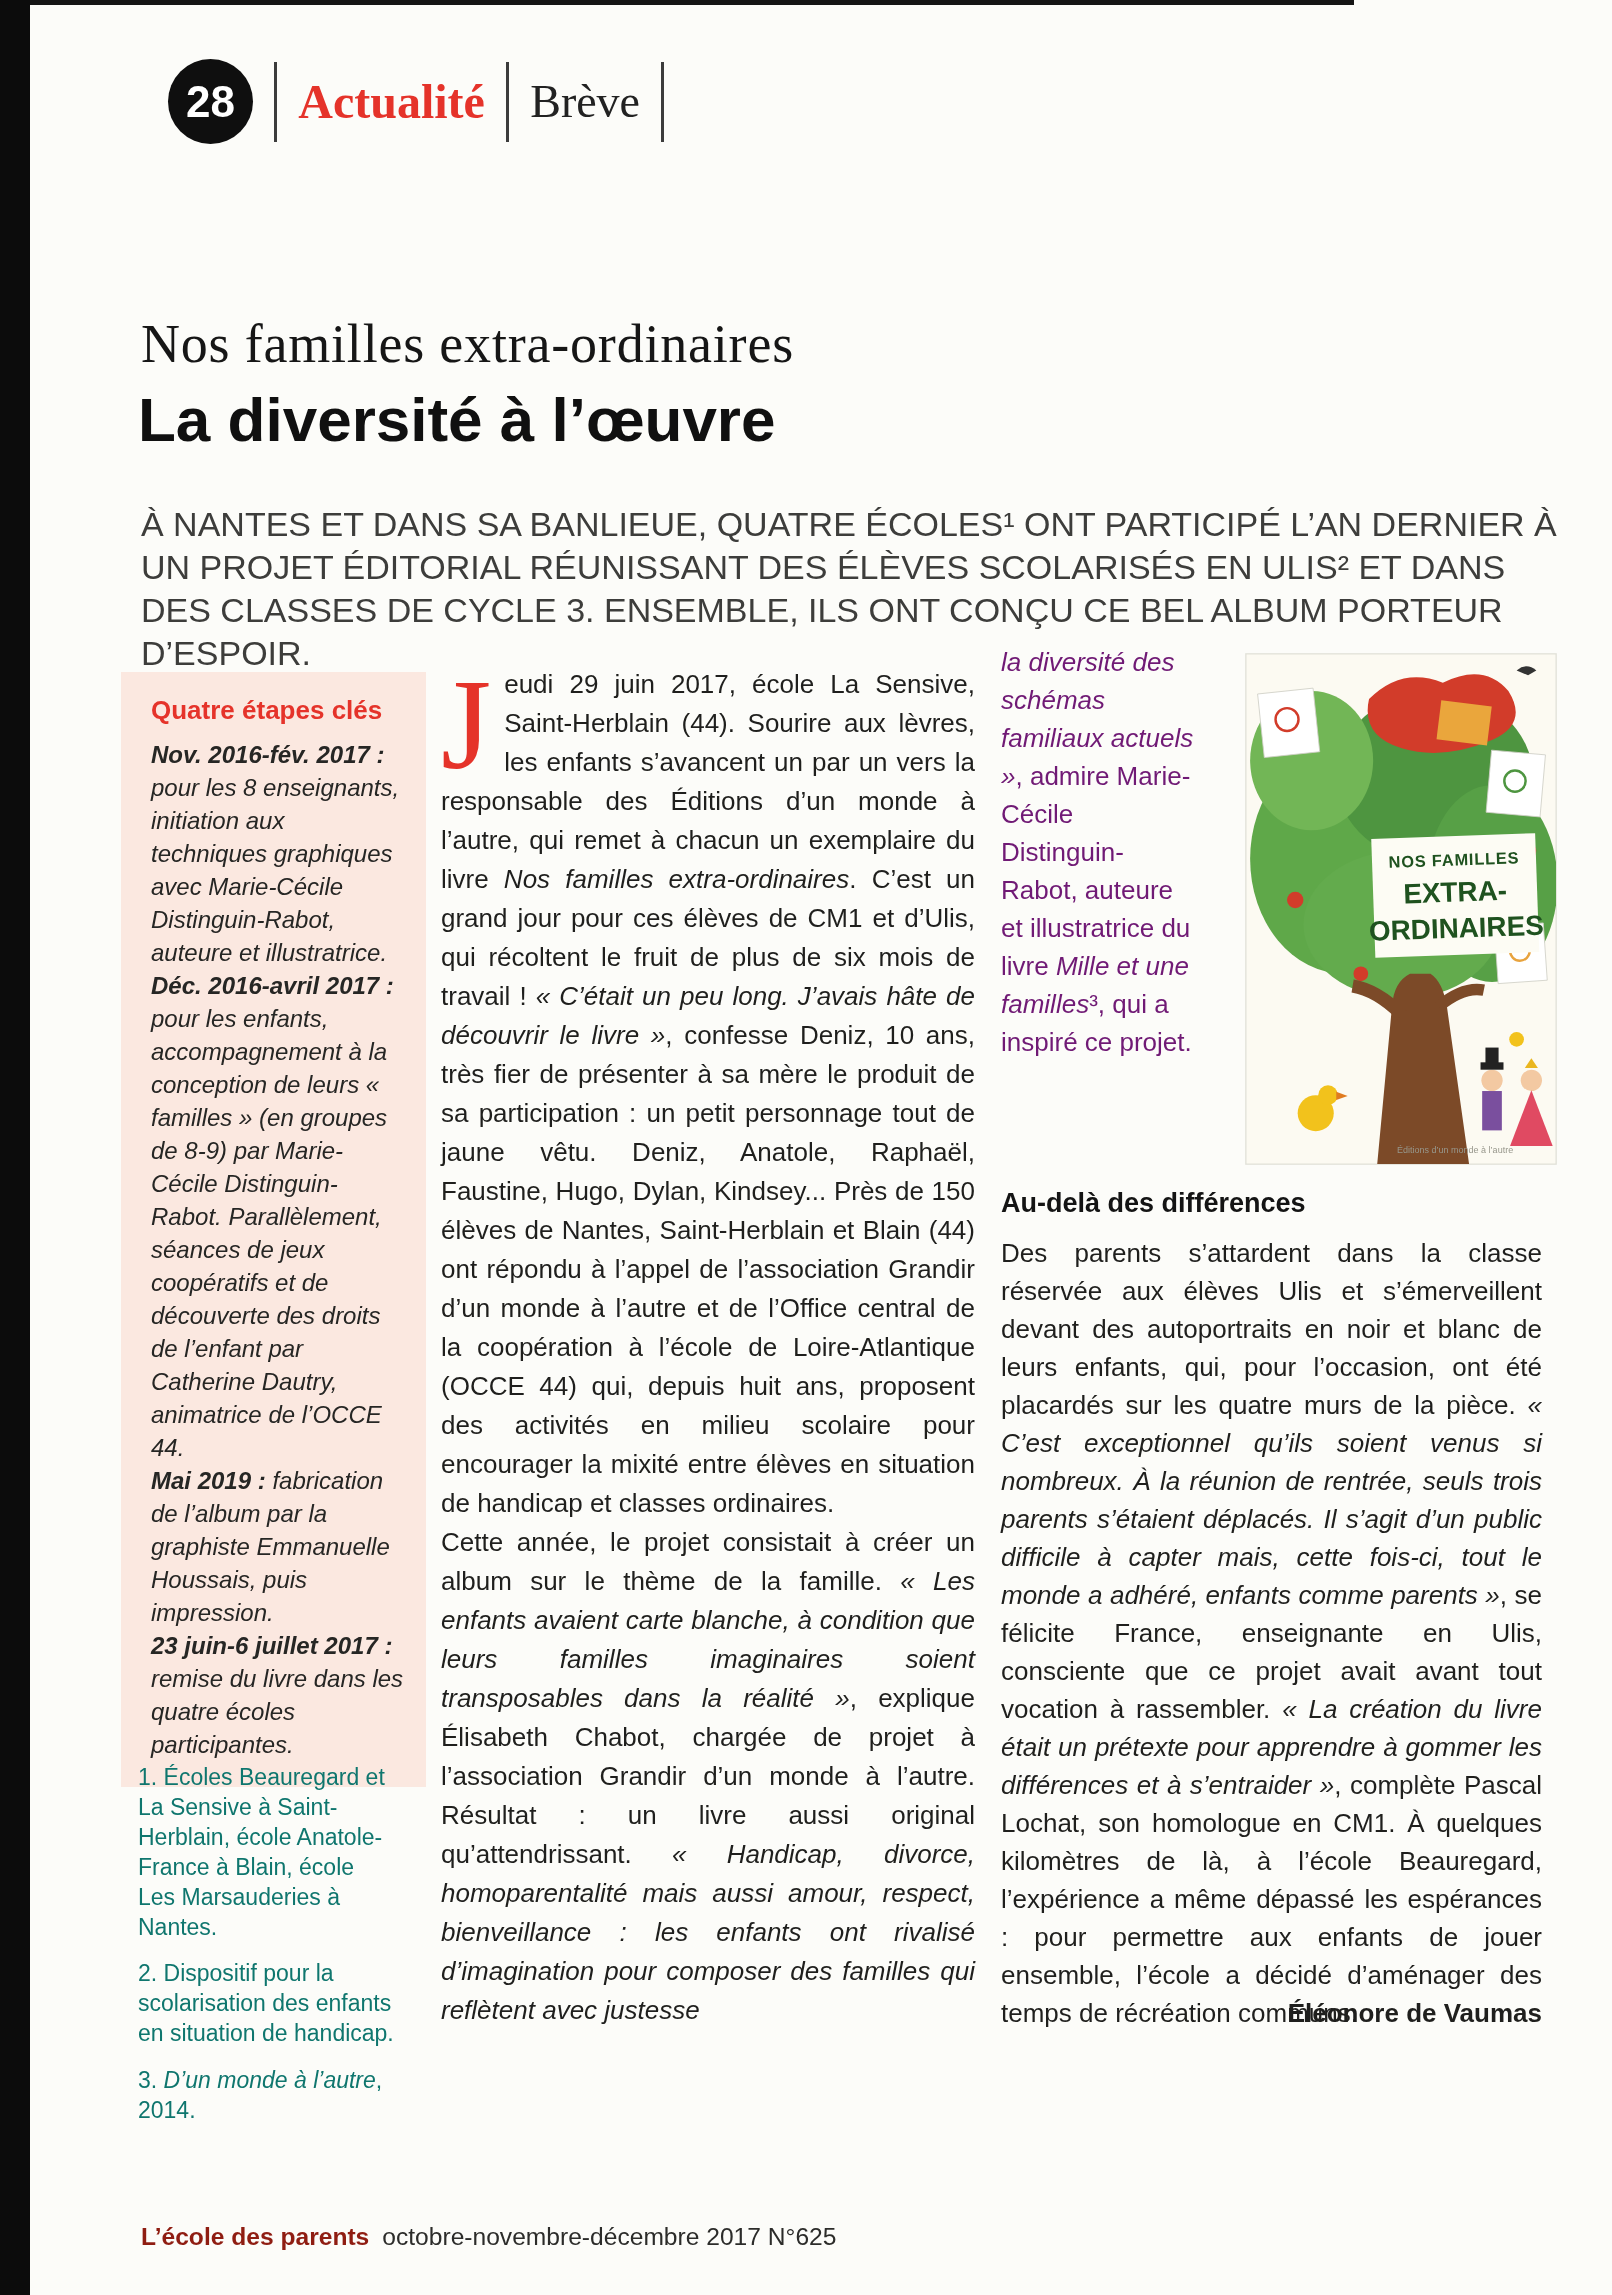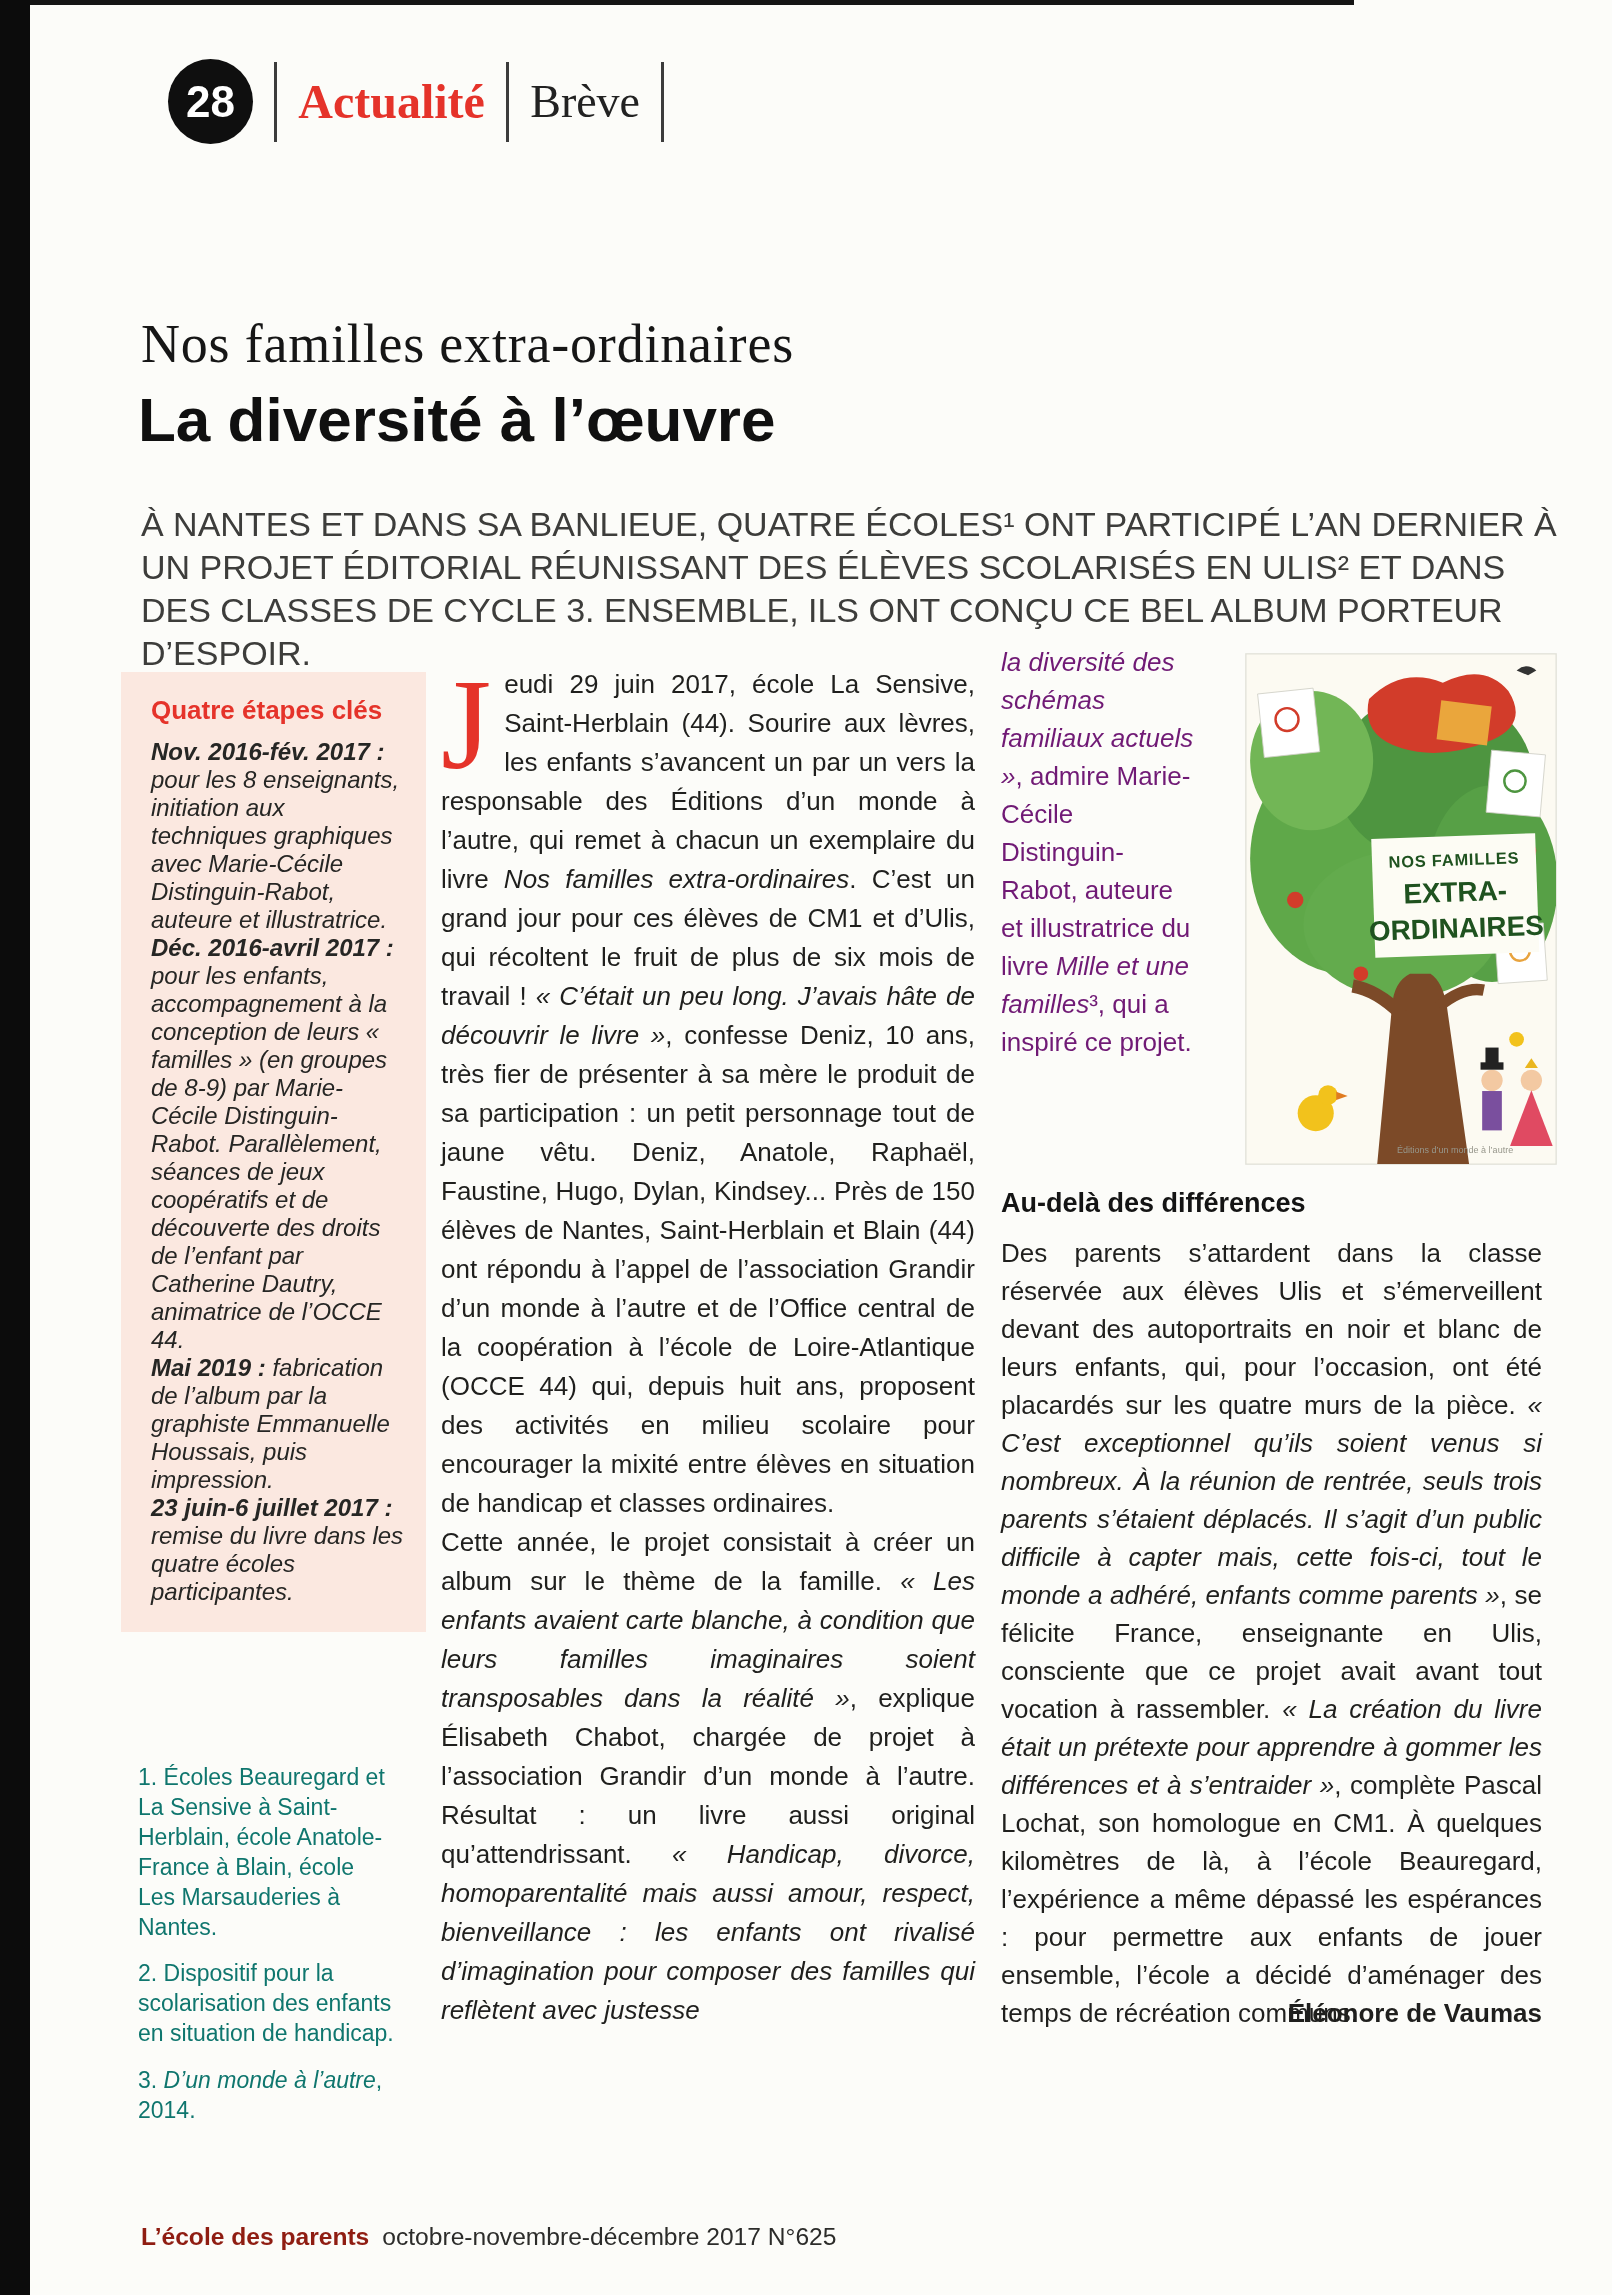--- a/index.html
+++ b/index.html
@@ -21,21 +21,21 @@
   .kicker{position:absolute;left:141px;top:313px;font-family:"Liberation Serif",serif;
           font-size:54px;color:#161616;letter-spacing:0.8px;}
   .title{position:absolute;left:138px;top:384px;font-size:62px;font-weight:bold;color:#101010;}
   .standfirst{position:absolute;left:141px;top:503px;width:1418px;
               font-size:34px;line-height:43px;color:#3d3d3b;}
 
   
   .sidebar-box{position:absolute;left:121px;top:672px;width:305px;box-sizing:border-box;
                background:#fbe8e0;padding:23px 21px 26px 30px;}
   .sidebar-title{color:#e5332a;font-weight:bold;font-size:26px;margin-bottom:11.5px;}
-  .sidebar-step{font-style:italic;font-size:24px;line-height:28px;color:#262624;}
+  .sidebar-step{font-style:italic;font-size:24px;line-height:33px;color:#262624;}
 
   
   .footnotes{position:absolute;left:138px;top:1762px;width:256px;font-size:23px;line-height:30px;color:#0f766e;}
   .footnote{margin-bottom:16.4px;}
 
   
   .col2{position:absolute;left:441px;top:665px;width:534px;font-size:26px;line-height:39px;
         text-align:justify;color:#1f1f1d;}
   .dropcap{float:left;font-family:"Liberation Serif",serif;font-size:129px;line-height:100px;
            color:#e5332a;margin:9.8px 13px 0 0;}

